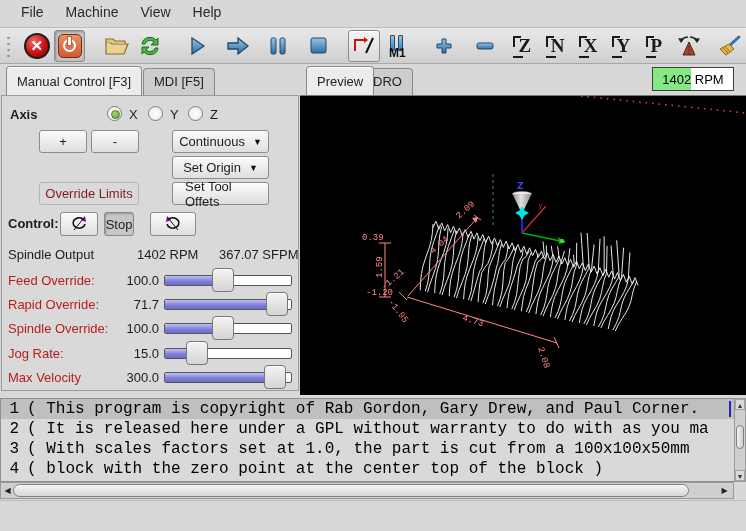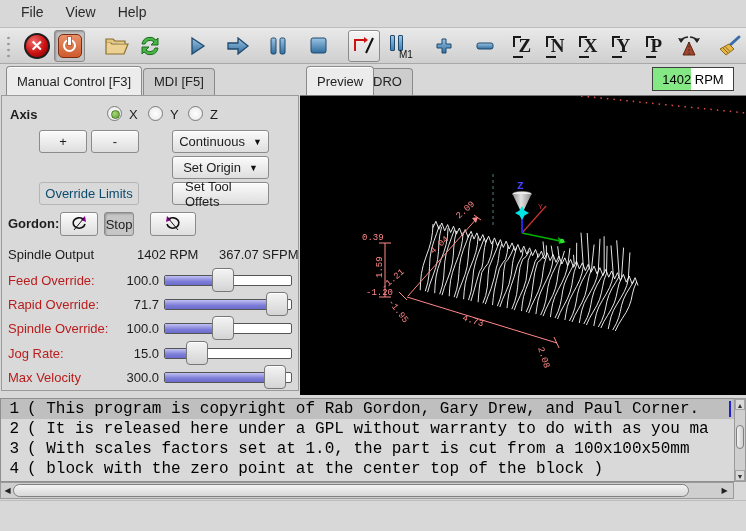--- a/index.html
+++ b/index.html
@@ -21,36 +21,36 @@
   .estop { width:26px; height:26px; border-radius:50%; background:radial-gradient(circle at 35% 30%, #f06a6a, #cc1111 55%, #7d0000); border:2px solid #1d1d1d; color:#fff; font-weight:bold; font-size:15px; display:flex; align-items:center; justify-content:center; line-height:1; }
   .power-ico { width:24px; height:24px; border-radius:5px; background:linear-gradient(#e8926a,#cf5a2e); border:1.5px solid #7a2d10; display:flex; align-items:center; justify-content:center; }
   .power-glyph { width:13px; height:13px; border:2.5px solid #fff; border-radius:50%; position:relative; }
   .power-glyph::after { content:""; position:absolute; left:50%; top:-4px; width:3px; height:8px; margin-left:-1.5px; background:#fff; box-shadow:0 0 0 1px #cf5a2e; }
   .view-letter { font-family:"Liberation Serif", serif; font-weight:bold; font-size:19px; color:#1a1a1a; position:relative; padding:0 3px; }
   .view-letter::before { content:""; position:absolute; left:-2px; top:1px; width:6px; height:9px; border-left:2px solid #1a1a1a; border-top:2px solid #1a1a1a; }
   .view-letter::after { content:""; position:absolute; left:-2px; bottom:-1px; width:10px; border-bottom:2px solid #1a1a1a; }
   .m1wrap { position:relative; width:20px; height:22px; }
   .m1wrap .bars { position:absolute; top:0; left:3px; display:flex; gap:3px; }
   .m1wrap .bars i { width:5px; height:16px; background:linear-gradient(#9cc4e4,#3f7fb4); border:1px solid #1f4a6e; border-radius:1px; }
-  .m1wrap .m1txt { position:absolute; bottom:-3px; left:12px; font-size:10px; font-weight:normal; color:#111; background:transparent; }
+  .m1wrap .m1txt { position:absolute; bottom:-3px; left:2px; font-size:12px; font-weight:bold; color:#111; background:transparent; }
 
   
   .main { position:absolute; top:64px; left:0; width:746px; height:334px; display:flex; }
   .left { width:300px; position:relative; }
   .right { width:446px; position:relative; }
 
   .tabstrip { height:31px; position:relative; }
   .tab { position:absolute; bottom:0; font-size:13px; color:#222; padding:5px 10px 6px 10px; border:1px solid #8a8a8a; border-bottom:none; border-radius:4px 4px 0 0; background:#cdcdcd; }
   .tab.active { background:#ececec; padding-top:7px; box-shadow:inset 0 1px 0 #fff; z-index:2; }
 
   .panel { position:absolute; top:31px; left:1px; width:298px; height:296px; background:#d9d9d9; border:1px solid #9a9a9a; }
   .lbl { position:absolute; font-size:13px; color:#1c1c1c; white-space:nowrap; }
   .bold { font-weight:bold; }
   .btn { position:absolute; height:23px; font-size:13px; color:#1c1c1c; background:linear-gradient(#fbfbfb,#dedede); border:1px solid #8b8b8b; border-radius:3px; display:flex; align-items:center; justify-content:center; box-shadow:inset 0 1px 0 #fff; }
-  .btn.disabled { color:#0c4a6e; background:#d9d9d9; border-color:#b5b5b5; box-shadow:none; }
+  .btn.disabled { color:#7f1d1d; background:#d9d9d9; border-color:#b5b5b5; box-shadow:none; }
   .btn.pressed { background:#c6c6c6; box-shadow:inset 1px 1px 2px rgba(0,0,0,.25); }
   .combo .arrow { margin-left:8px; font-size:9px; color:#111; }
   .radio { position:absolute; width:15px; height:15px; border-radius:50%; background:radial-gradient(#ffffff,#e6e6e6); border:1px solid #7c7c7c; }
   .radio.sel::after { content:""; position:absolute; left:3px; top:3px; width:7px; height:7px; border-radius:50%; background:radial-gradient(circle at 35% 30%,#a8d878,#5f9e34); border:1px solid #4a7d27; }
 
   .srow-label { position:absolute; left:6px; font-size:13px; color:#b91c1c; }
   .srow-value { position:absolute; width:42px; text-align:right; font-size:13px; color:#1c1c1c; }
   .slider { position:absolute; left:162px; width:128px; height:24px; }
   .slider .track { position:absolute; top:7px; left:0; width:128px; height:11px; border:1px solid #555; border-radius:2px; background:#fff; overflow:hidden; }
   .slider .fill { height:100%; background:linear-gradient(#c0c0f2,#7d7dd8 60%,#6b6bcc); }
@@ -83,20 +83,21 @@
   .hscroll .thumb { position:absolute; left:12px; top:1px; width:676px; height:13px; background:linear-gradient(#f4f4f4,#d8d8d8); border:1px solid #808080; border-radius:7px; }
   .statusbar { position:absolute; top:500px; left:0; width:746px; height:31px; background:#d8d8d8; border-top:1px solid #bcbcbc; }
 </style>
 </head>
 <body>
 
 <div class="window">
 
   <div class="menubar">
     <span class="menu-item">File</span>
+    <span class="menu-item">Machine</span>
     <span class="menu-item">View</span>
     <span class="menu-item">Help</span>
   </div>
 
   <div class="toolbar">
     <div class="gripper"></div>
     <div class="sp8"></div>
     <div class="tbtn">
         <div class="estop">✕</div>
       </div>
@@ -238,21 +239,21 @@
           </div>
 
         <div class="btn combo" style="left:170px; top:60px; width:97px;">
             <span>Set Origin</span>
             <span class="arrow">▼</span>
           </div>
 
         <div class="btn disabled" style="left:37px; top:86px; width:100px;">Override Limits</div>
         <div class="btn" style="left:170px; top:86px; width:97px;padding-left:12px;">Set Tool Offets</div>
 
-        <span class="lbl bold" style="left:6px; top:120px;">Gordon:</span>
+        <span class="lbl bold" style="left:6px; top:120px;">Control:</span>
         <div class="btn" style="left:58px; top:116px; width:38px; height:24px;">
           <svg width="18" height="16" viewBox="0 0 18 16" class="rot-ico">
               <path d="M13 3 A6 5.2 0 1 0 15 8" fill="none" stroke="#111" stroke-width="1.6"></path>
               <path d="M15 0 L11 4 L16 6 Z" fill="#8a008a"></path>
               <path d="M4 14 L14 2" stroke="#111" stroke-width="1"></path>
             </svg>
         </div>
         <div class="btn pressed" style="left:102px; top:116px; width:30px; height:24px;">Stop</div>
         <div class="btn" style="left:148px; top:116px; width:46px; height:24px;">
           <svg width="18" height="16" viewBox="0 0 18 16" class="rot-ico">

